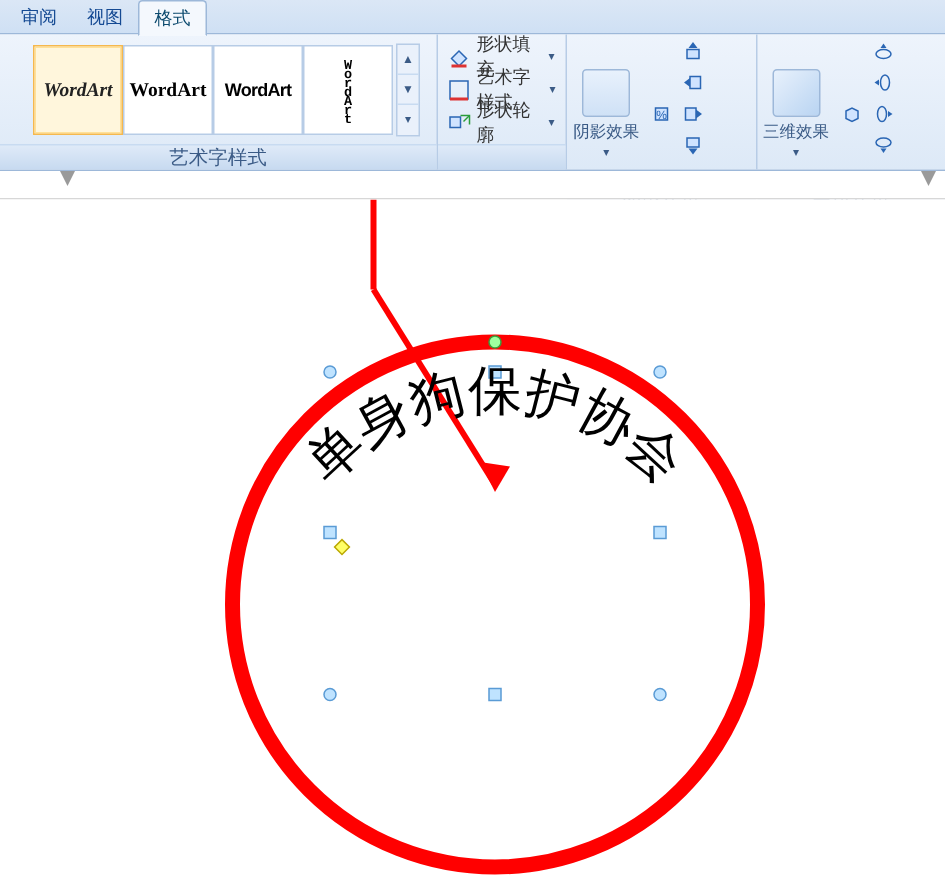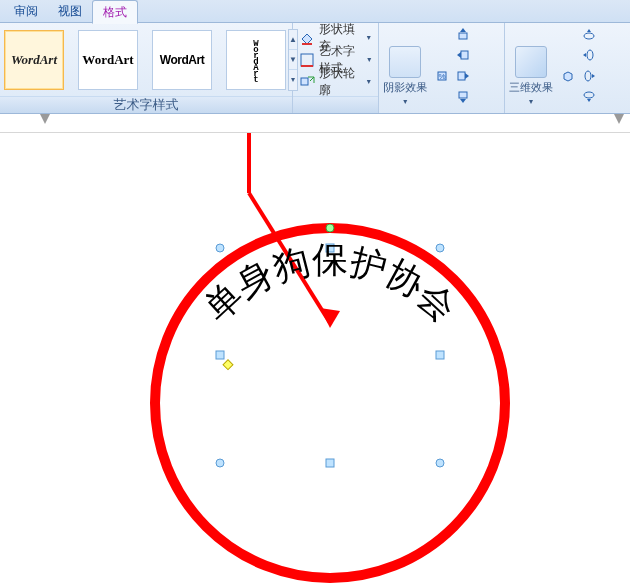--- a/index.html
+++ b/index.html
@@ -1,24 +1,24 @@
 <!DOCTYPE html>
 <html><head>
 <meta charset="utf-8">
 <style>
   html,body{margin:0;padding:0;font-family:"Microsoft YaHei","SimSun",Arial,sans-serif;font-size:12px;background:#fff;color:#333;width:630px;height:588px;overflow:hidden;}
   .ribbon-tabs{height:22px;background:linear-gradient(#dbe7f6,#cfe0f4);border-bottom:1px solid #9db8d9;display:flex;align-items:flex-start;padding-left:4px;}
   .ribbon-tabs .tab{padding:3px 10px 2px 10px;color:#154a93;cursor:default;}
-  .ribbon-tabs .tab.active{background:#f4f8fd;border:1px solid #9db8d9;border-bottom:1px solid #f4f8fd;border-radius:3px 3px 0 0;margin-bottom:-1px;color:#a21caf;}
+  .ribbon-tabs .tab.active{background:#f4f8fd;border:1px solid #9db8d9;border-bottom:1px solid #f4f8fd;border-radius:3px 3px 0 0;margin-bottom:-1px;color:#0c4a6e;}
   .ribbon-body{height:90px;background:linear-gradient(#eef4fc,#dde9f7);border-bottom:1px solid #9db8d9;display:flex;}
   .group{border-right:1px solid #b7cce6;display:flex;flex-direction:column;}
   .group-inner{flex:1;display:flex;align-items:center;padding:2px 4px;}
   .group-label{height:16px;line-height:16px;text-align:center;font-size:13px;color:#3b5b86;background:linear-gradient(#dfeaf8,#c7daf0);border-top:1px solid #c8dbf1;}
   
-  .wa-gallery{display:flex;gap:14px;}
+  .wa-gallery{display:flex;gap:0;margin-left:18px;}
   .wa-item{width:58px;height:58px;background:#fff;border:1px solid #b7cce6;display:flex;align-items:center;justify-content:center;}
   .wa-item.sel{border:1px solid #f5b84e;background:#fff6dc;box-shadow:inset 0 0 0 1px #ffe199;}
   .wa-item span{font-weight:bold;}
   .wa-more{width:14px;height:60px;margin-left:2px;display:flex;flex-direction:column;border:1px solid #b7cce6;background:#eaf1fb;}
   .wa-more div{flex:1;display:flex;align-items:center;justify-content:center;font-size:8px;color:#3b5b86;border-bottom:1px solid #c8dbf1;}
   .wa-more div:last-child{border-bottom:none;}
   
   .shape-menu{display:flex;flex-direction:column;gap:2px;padding:2px 4px;}
   .shape-menu .row{display:flex;align-items:center;gap:4px;height:20px;}
   .mini-ico{width:16px;height:16px;display:flex;align-items:center;justify-content:center;}

